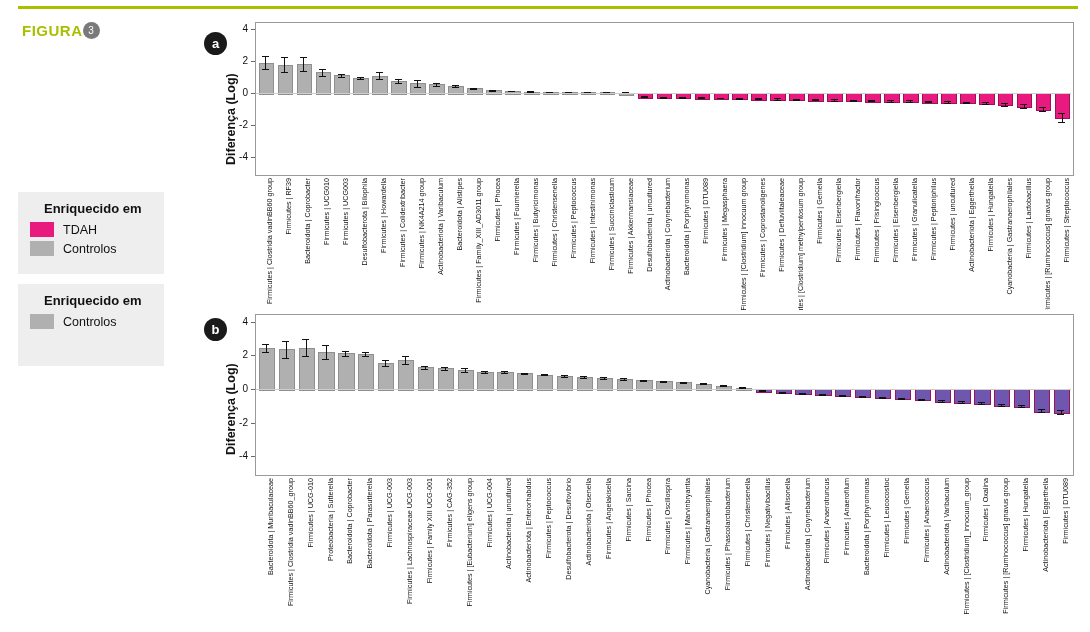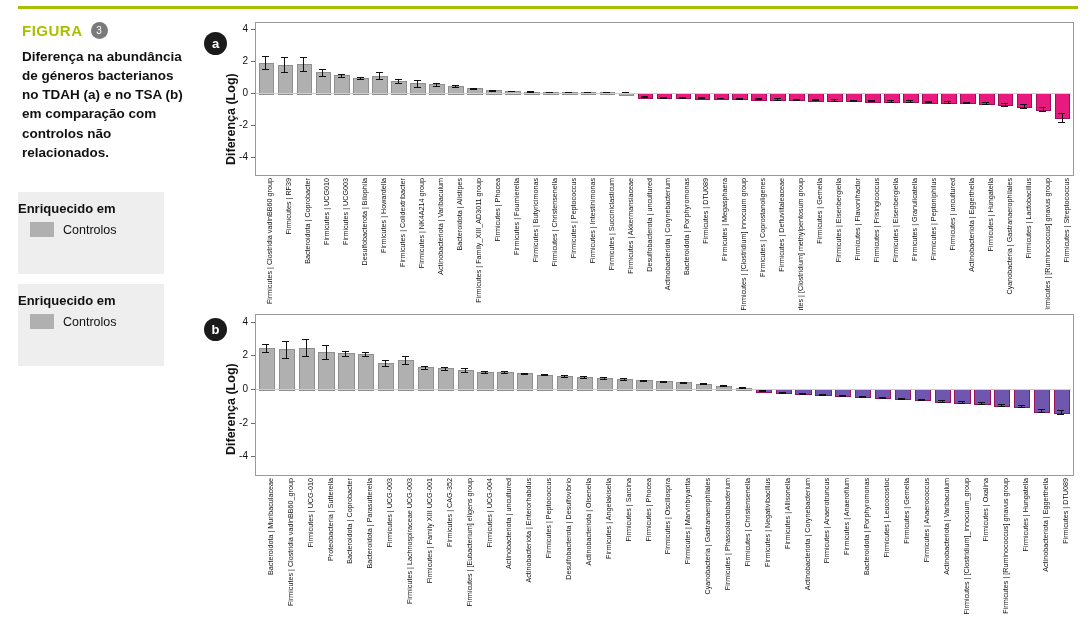--- a/index.html
+++ b/index.html
@@ -4,30 +4,30 @@
 <style>
   html,body{margin:0;padding:0;}
   body{
     width:1090px;height:632px;background:#ffffff;
     font-family:"Liberation Sans", sans-serif;
     position:relative;overflow:hidden;
   }
   
   #left-col{position:absolute;left:0;top:0;width:200px;height:632px;}
   #fig-rule{position:absolute;left:18px;top:6px;width:1060px;height:3px;background:#a8c000;}
-  #fig-header{position:absolute;left:22px;top:22px;display:flex;align-items:center;gap:8px;}
+  #fig-header{position:absolute;left:22px;top:22px;display:flex;align-items:center;}
   #fig-label{color:#a8c000;font-weight:bold;font-size:15px;letter-spacing:.5px;}
   #fig-num{width:17px;height:17px;border-radius:50%;background:#7a7a7a;color:#fff;
            font-size:10px;display:flex;align-items:center;justify-content:center;}
   #fig-caption{position:absolute;left:22px;top:47px;width:168px;font-size:13.5px;
                font-weight:bold;line-height:1.42;color:#111;}
   .legend-box{position:absolute;left:18px;background:#eeeeee;width:146px;}
   #legend-a{top:192px;height:82px;}
   #legend-b{top:284px;height:82px;}
-  .legend-title{font-size:13px;font-weight:bold;color:#111;padding:9px 0 4px 0;}
+  .legend-title{font-size:13px;font-weight:bold;color:#111;padding:9px 0 4px 26px;}
   .legend-row{display:flex;align-items:center;gap:9px;padding:2px 0 2px 12px;}
   .swatch{width:24px;height:15px;display:inline-block;}
   .legend-text{font-size:12.5px;color:#111;}
 
   
   .panel{position:absolute;background:#ffffff;}
   .plot-frame{position:absolute;border:1px solid #9a9a9a;background:#ffffff;}
   .panel-badge{position:absolute;width:23px;height:23px;border-radius:50%;
     background:#1a1a1a;color:#fff;font-size:13px;font-weight:bold;
     display:flex;align-items:center;justify-content:center;z-index:5;}
@@ -50,24 +50,27 @@
 </style>
 </head>
 <body>
 
 <div id="left-col">
   <div id="fig-rule"></div>
   <div id="fig-header">
     <span id="fig-label">FIGURA</span>
     <span id="fig-num">3</span>
   </div>
-  <div id="fig-caption">Diferença na abundância de géneros bacterianos no TDAH (a) e no TSA (b) em comparação com controlos não relacionados.</div>
 
   <div class="legend-box" id="legend-a">
     <div class="legend-title">Enriquecido em</div>
+    <div class="legend-row">
+      <span class="swatch" style="background:#e8197f"></span>
+      <span class="legend-text">TDAH</span>
+    </div>
     <div class="legend-row">
       <span class="swatch" style="background:#b0b0b0"></span>
       <span class="legend-text">Controlos</span>
     </div>
   </div>
 
   <div class="legend-box" id="legend-b">
     <div class="legend-title">Enriquecido em</div>
     <div class="legend-row">
       <span class="swatch" style="background:#b0b0b0"></span>

